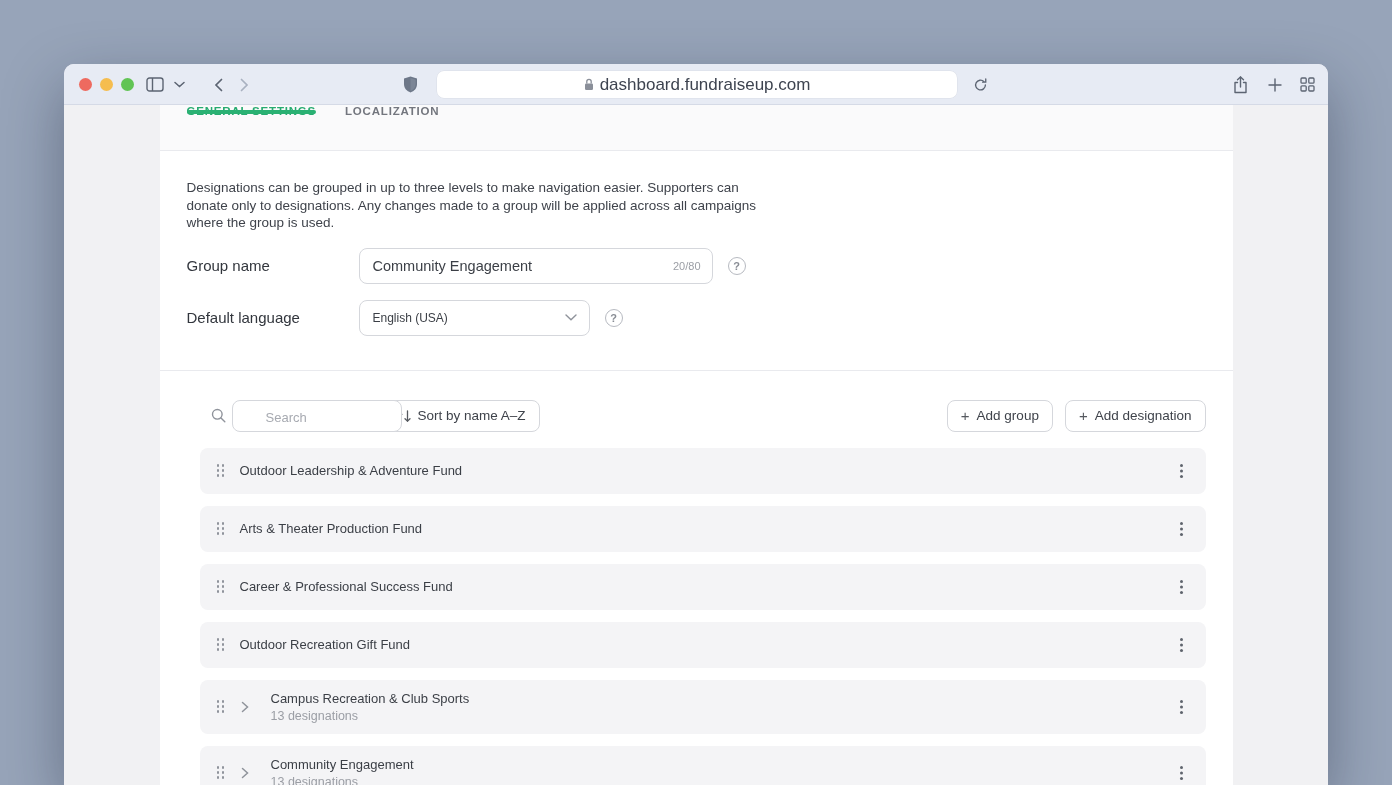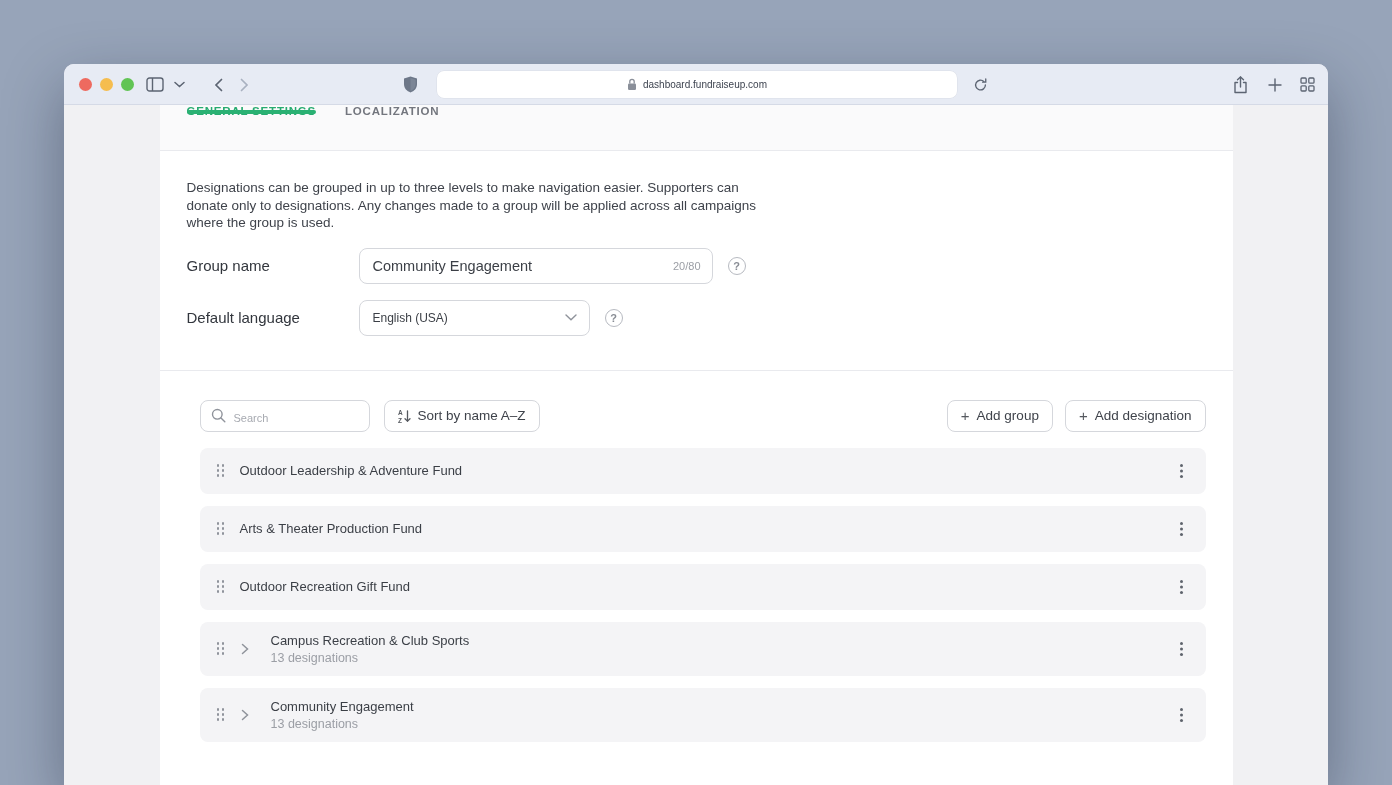--- a/index.html
+++ b/index.html
@@ -19,21 +19,21 @@
   .tl-close { background:#ee6a5f; }
   .tl-min { background:#f5bd4f; }
   .tl-zoom { background:#61c454; }
   .tb-ic { position:absolute; top:0; height:41px; display:flex; align-items:center; justify-content:center; color:#5c6472; }
   .tb-ic.dim { color:#a9b1c0; }
   .url-bar {
     position:absolute; left:373px; top:7px; width:520px; height:27px;
     background:#ffffff; border-radius:7px; display:flex; align-items:center; justify-content:center;
     gap:6px; box-shadow:0 0 0 .5px rgba(0,0,0,.06);
   }
-  .url-text { font-size:10px; color:#3e4450; }
+  .url-text { font-size:17px; color:#3e4450; }
 
   
   .page { height:680px; background:#f1f1f3; overflow:hidden; }
   .card { width:1073px; margin:0 auto; background:#ffffff; min-height:680px; }
 
   .tabbar {
     height:46px; background:#fafafb; border-bottom:1px solid #e9eaee;
     display:flex; align-items:flex-start; padding:0 27px; gap:29px;
   }
   .tab { position:relative; display:flex; align-items:center; font-size:11.5px; font-weight:bold;
@@ -64,21 +64,21 @@
     display:flex; align-items:center; justify-content:center; font-size:11px; font-weight:bold; color:#888c94;
   }
   .spacer-bottom { height:34px; }
 
   .section2 { border-top:1px solid #e9eaee; padding:29px 27px 0 40px; }
   .controls { display:flex; align-items:center; margin-bottom:16px; }
   .search-wrap { position:relative; width:170px; }
   .search-wrap svg { position:absolute; left:11px; top:8px; }
   .search-input {
     width:100%; height:32px; border:1px solid #d5d7dc; border-radius:8px; background:#fff;
-    font-family:"Liberation Sans",sans-serif; font-size:11px; color:#3b3f46; padding:4px 10px 0 33px; outline:none;
+    font-family:"Liberation Sans",sans-serif; font-size:13px; color:#3b3f46; padding:4px 10px 0 33px; outline:none;margin-left:32px;
   }
   .search-input::placeholder { color:#a7aab1; }
   .btn {
     height:32px; background:#fff; border:1px solid #d5d7dc; border-radius:8px;
     display:flex; align-items:center; gap:7px; padding:0 13px; font-size:13.5px; color:#3f434b; cursor:pointer;
     font-family:"Liberation Sans",sans-serif;
   }
   .btn .plus { font-size:15px; color:#55595f; line-height:1; margin-top:-1px; }
   .sort-btn { margin-left:14px; }
   .ctrl-spacer { flex:1; }
@@ -270,20 +270,29 @@
         <div class="row">
           <span class="drag-handle">
               <i></i>
             </span>
           <span class="row-title">Arts &amp; Theater Production Fund</span>
           <span class="kebab">
               <i></i>
             </span>
         </div>
 
+        <div class="row">
+          <span class="drag-handle">
+              <i></i>
+            </span>
+          <span class="row-title">Career &amp; Professional Success Fund</span>
+          <span class="kebab">
+              <i></i>
+            </span>
+        </div>
 
         <div class="row">
           <span class="drag-handle">
               <i></i>
             </span>
           <span class="row-title">Outdoor Recreation Gift Fund</span>
           <span class="kebab">
               <i></i>
             </span>
         </div>

